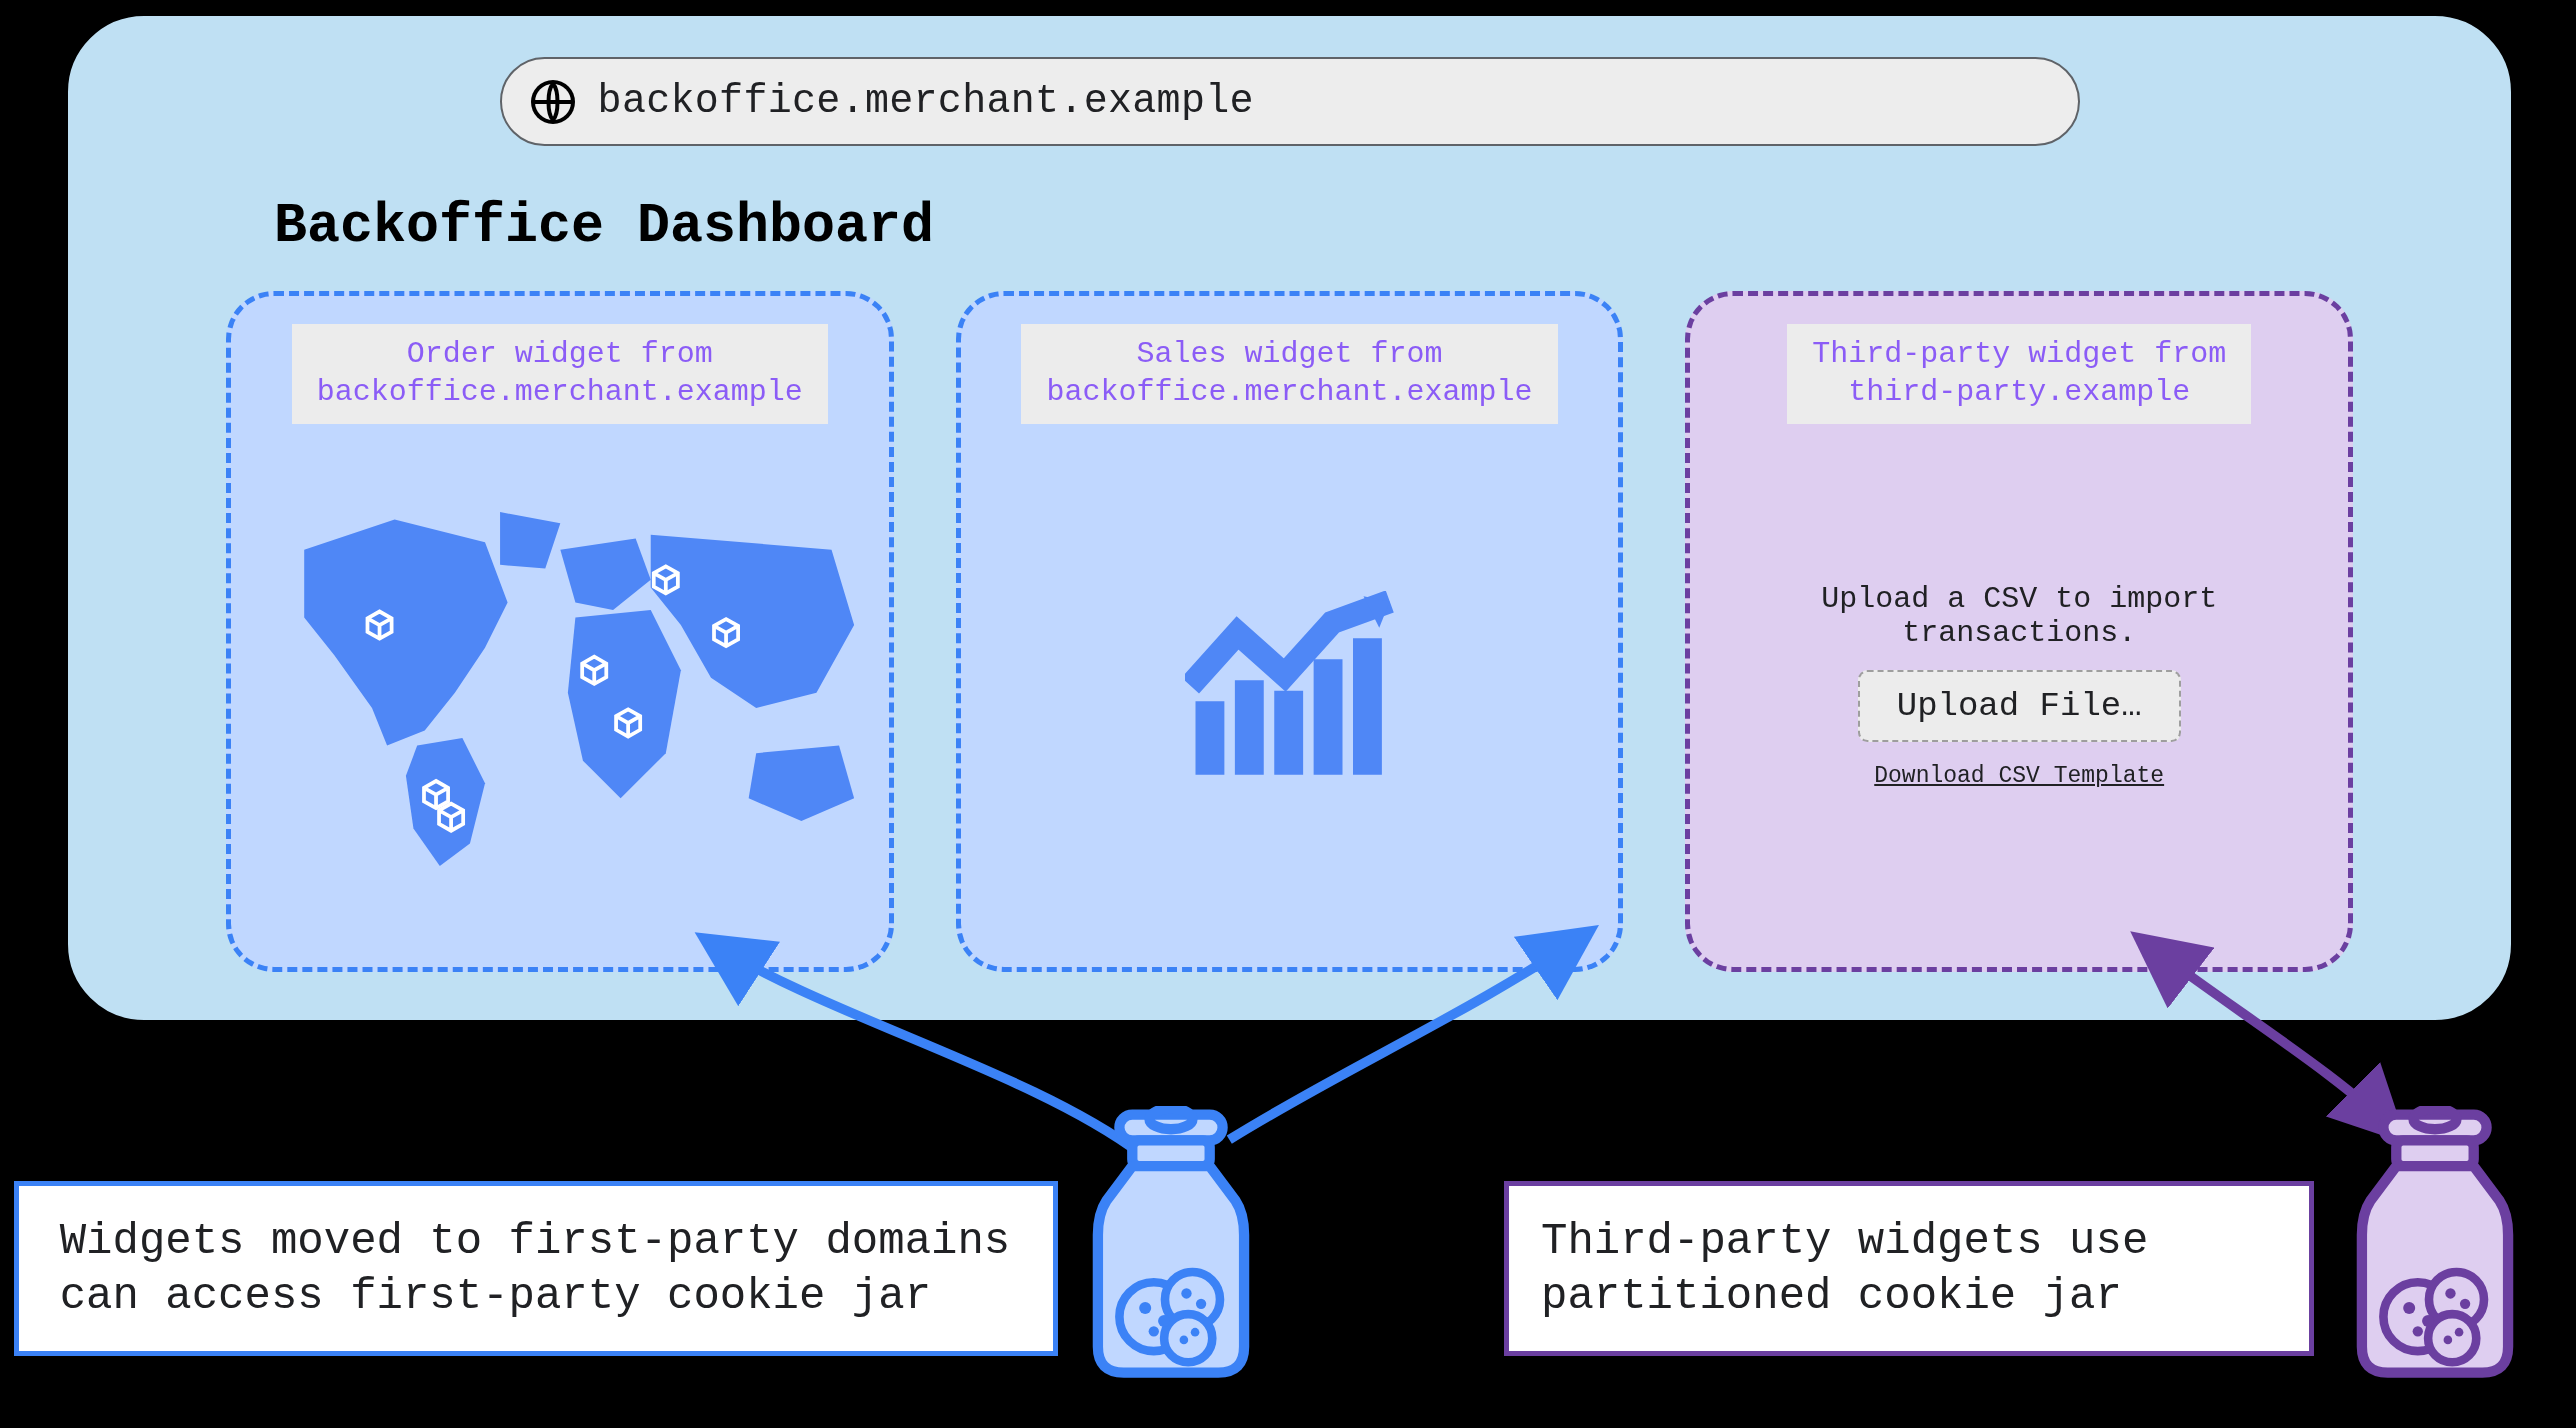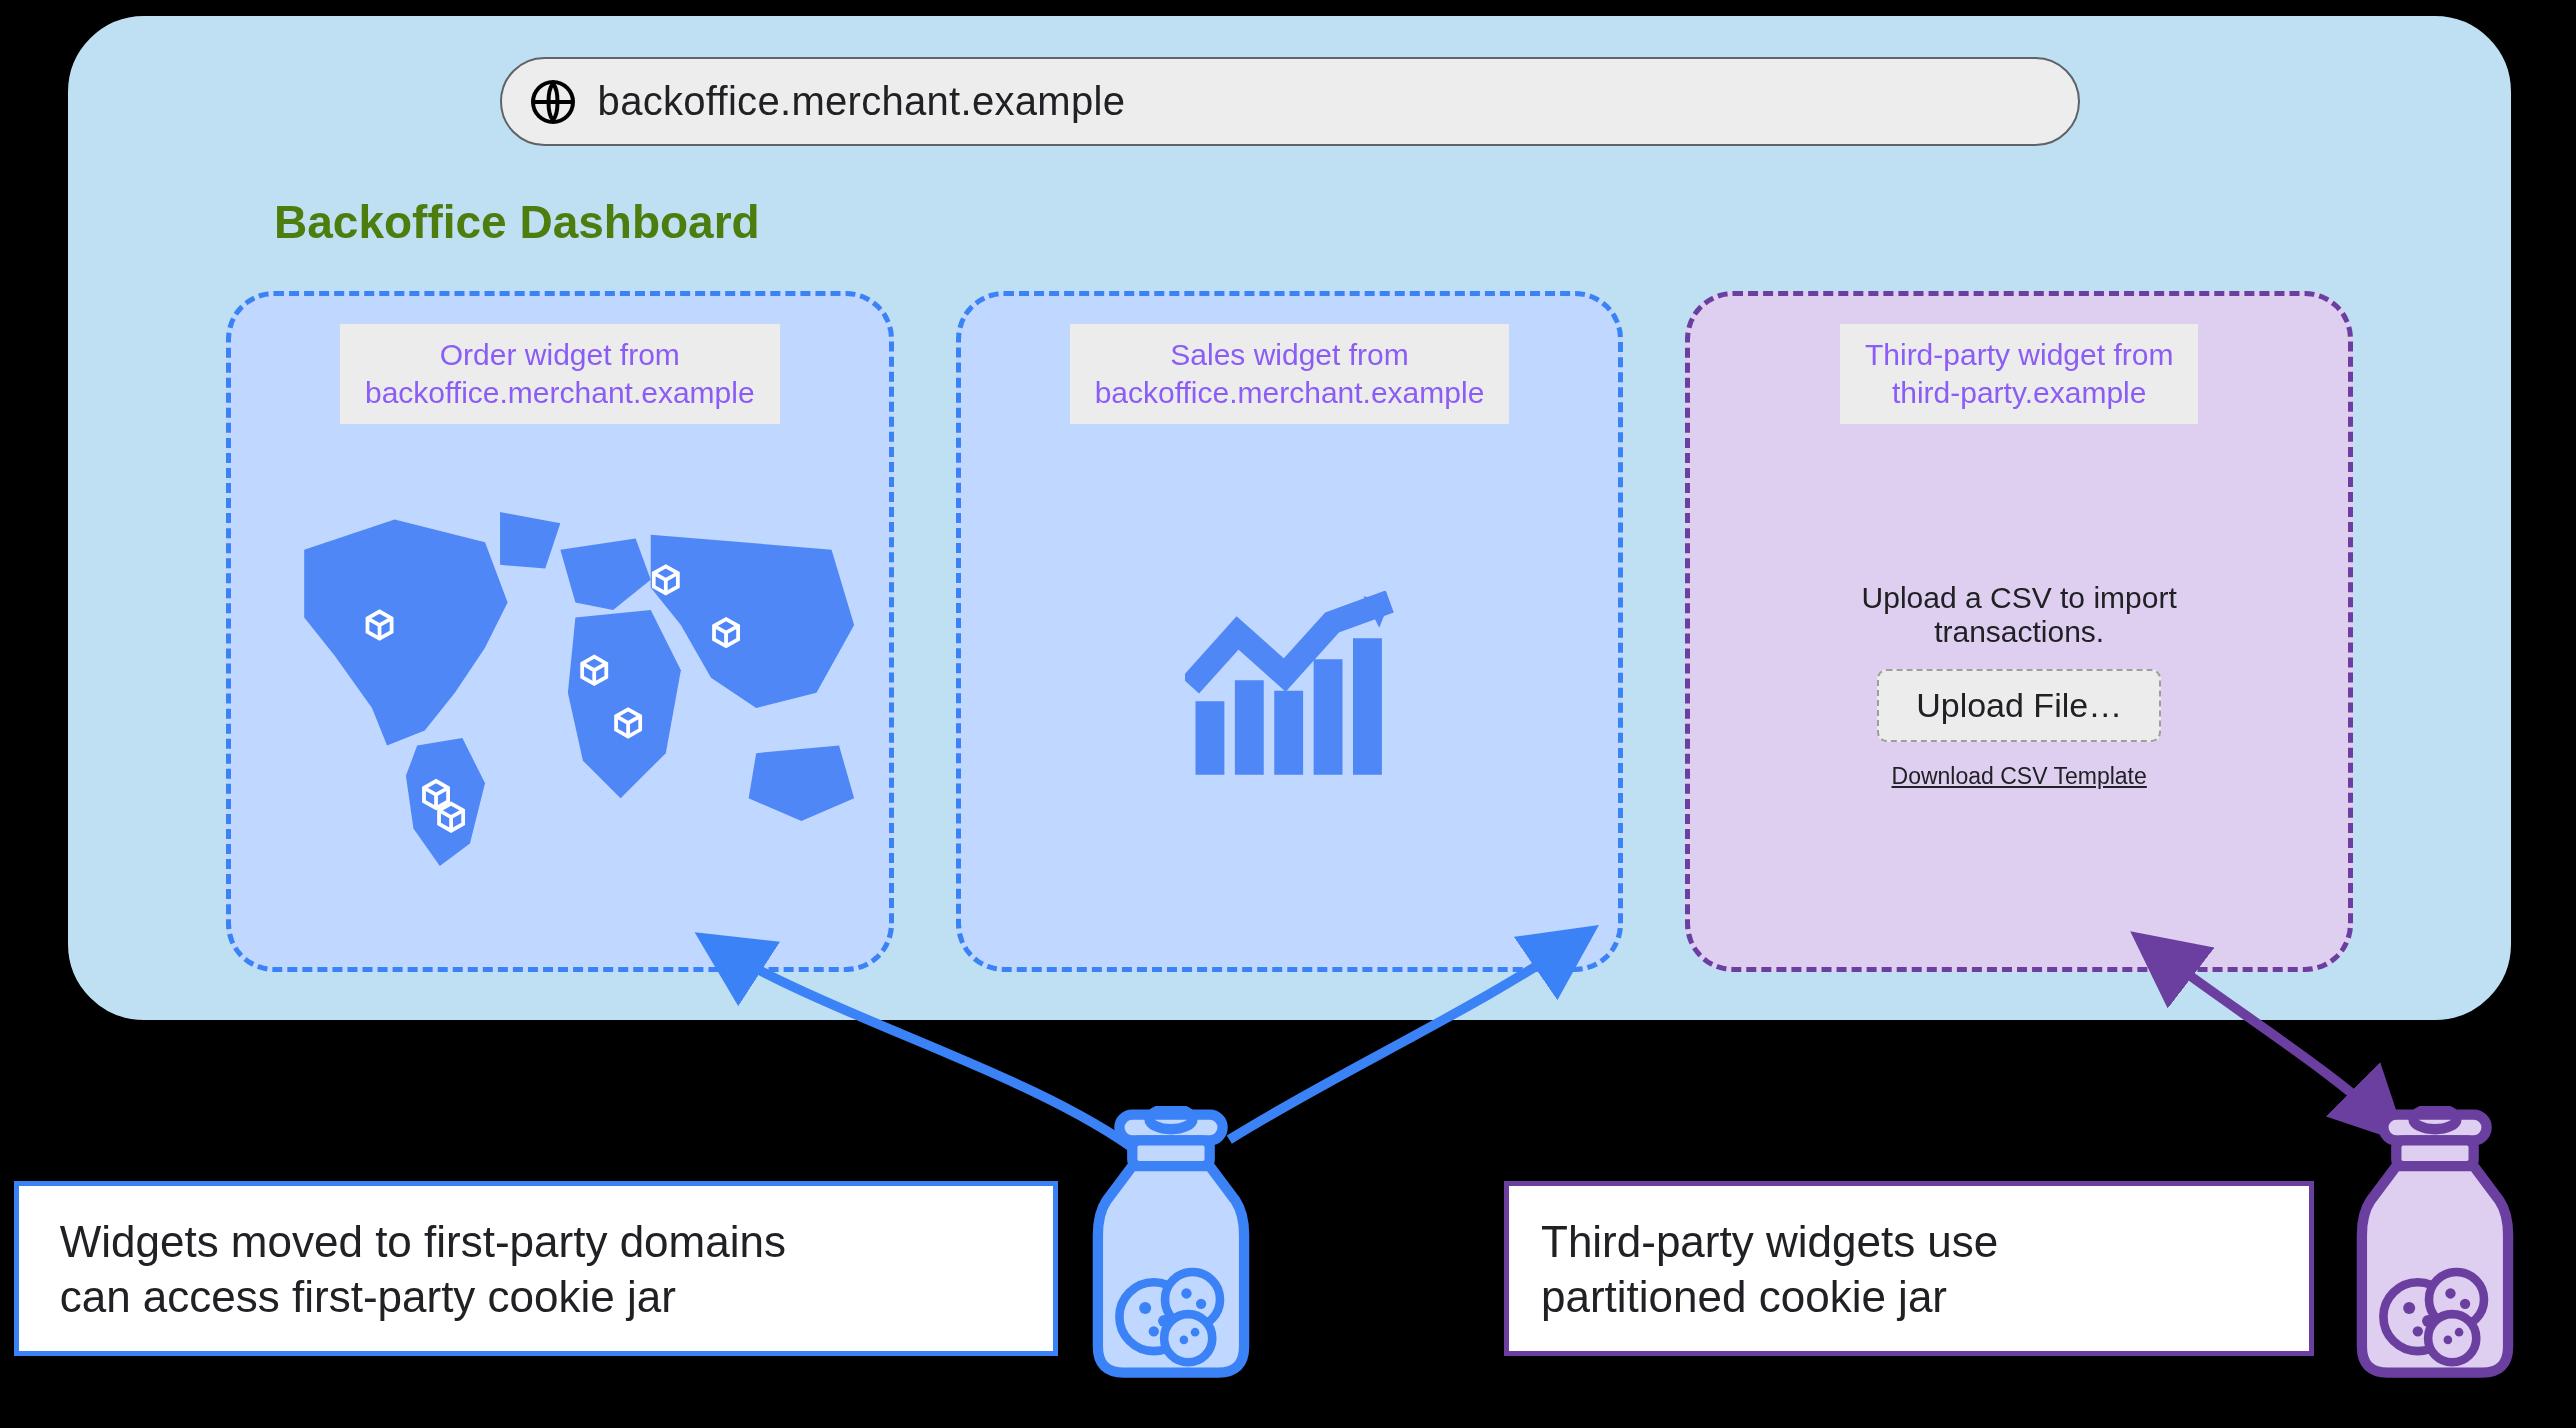--- a/index.html
+++ b/index.html
@@ -9,20 +9,21 @@
     font-family: "Google Sans", "Product Sans", Arial, sans-serif;
     color: #202124;
     position: relative;
     overflow: hidden;
   }
   .stage {
     position: relative;
     width: 2576px;
     height: 1428px;
     transform-origin: top left;
+    font-family: Liberation Mono, monospace;
   }
 
   
   .browser {
     position: absolute;
     left: 62px;
     top: 10.3px;
     width: 2455px;
     height: 1016px;
     background: #bfe0f3;
@@ -43,23 +44,23 @@
     padding: 0 27.5px;
     gap: 20.6px;
   }
   .urlbar .globe { width: 48px; height: 48px; flex: 0 0 auto; }
   .urlbar .url  { font-size: 40px; color: #202124; letter-spacing: 0.3px; }
 
   .page-title {
     position: absolute;
     left: 206px;
     top: 179px;
-    font-size: 46px;
+    font-size: 55px;
     font-weight: 700;
-    color: #4d7c0f;
+    color: #000000;
   }
 
   .widgets {
     position: absolute;
     left: 158px;
     top: 275px;
     right: 158px;
     bottom: 48px;
     display: flex;
     gap: 62px;

